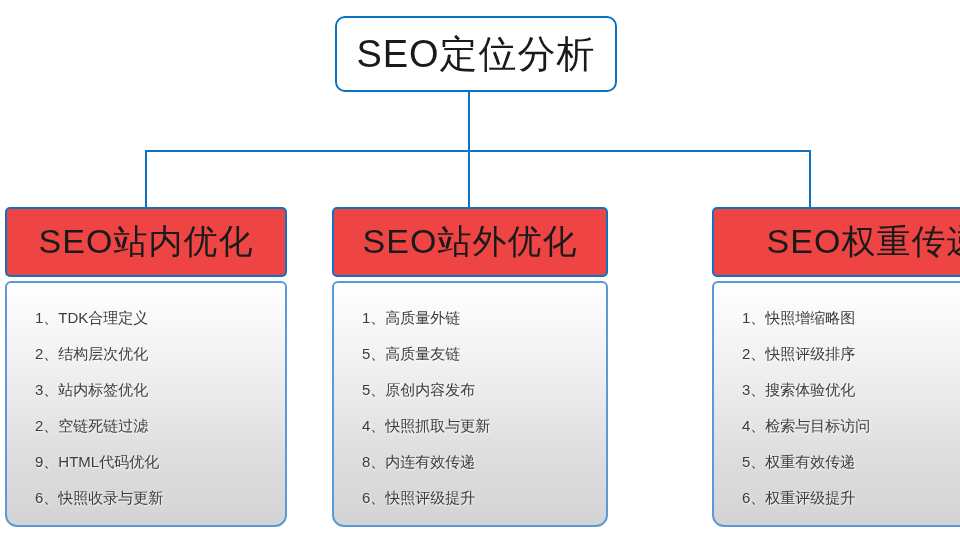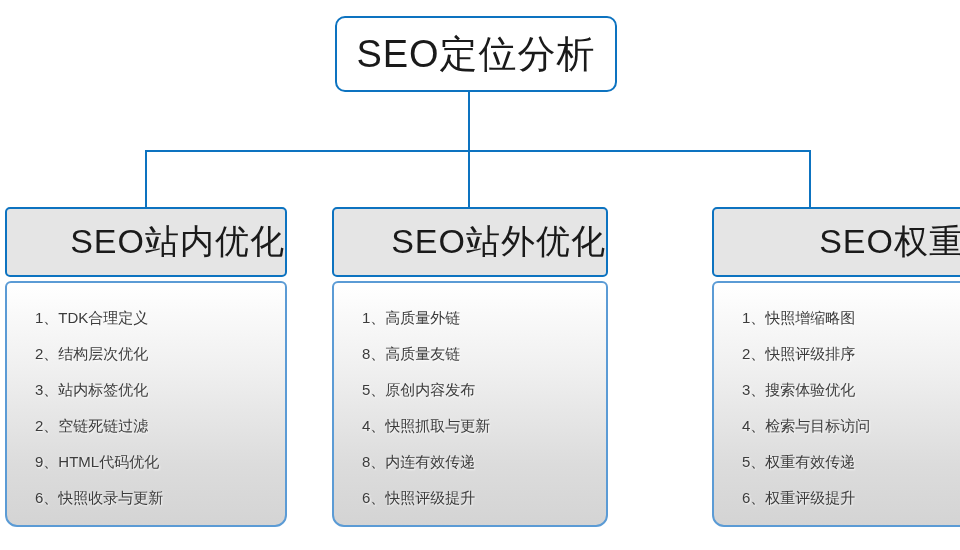--- a/index.html
+++ b/index.html
@@ -21,21 +21,21 @@
     font-size:38px;letter-spacing:1px;color:var(--title_text,#1a1a1a);
   }
   
   .col{position:absolute;top:207px;}
   .col.c1{left:5px;width:282px;}
   .col.c2{left:332px;width:276px;}
   .col.c3{left:672px;width:324px;margin-left:40px;}
   .col-head{
     box-sizing:border-box;height:70px;
     border:2px solid var(--header_border,#0d73c0);border-radius:5px;
-    background:#e5e5e5;display:flex;align-items:center;justify-content:flex-end;
+    background:#ef4444;display:flex;align-items:center;justify-content:center;
     font-size:34px;letter-spacing:1px;color:var(--title_text,#1a1a1a);
   }
   .col-list{
     box-sizing:border-box;margin:4px 0 0 0;height:246px;
     border:2px solid var(--list_border,#5b9bd5);
     border-radius:6px 6px 12px 12px;
     background:linear-gradient(180deg,var(--list_bg_top,#ffffff) 0%,#f0f0f0 35%,#dcdcdc 75%,var(--list_bg_bottom,#d4d4d4) 100%);
     list-style:none;padding:17px 6px 0 28px;
   }
   .col-list li{
@@ -71,21 +71,21 @@
       <li>6、快照收录与更新</li>
     </ul>
   </div>
 
   <div class="col c2">
     <div class="col-head">
       <span>SEO站外优化</span>
     </div>
     <ul class="col-list">
       <li>1、高质量外链</li>
-      <li>8、高质量友链</li>
+      <li>5、高质量友链</li>
       <li>5、原创内容发布</li>
       <li>4、快照抓取与更新</li>
       <li>8、内连有效传递</li>
       <li>6、快照评级提升</li>
     </ul>
   </div>
 
   <div class="col c3">
     <div class="col-head">
       <span>SEO权重传递</span>

